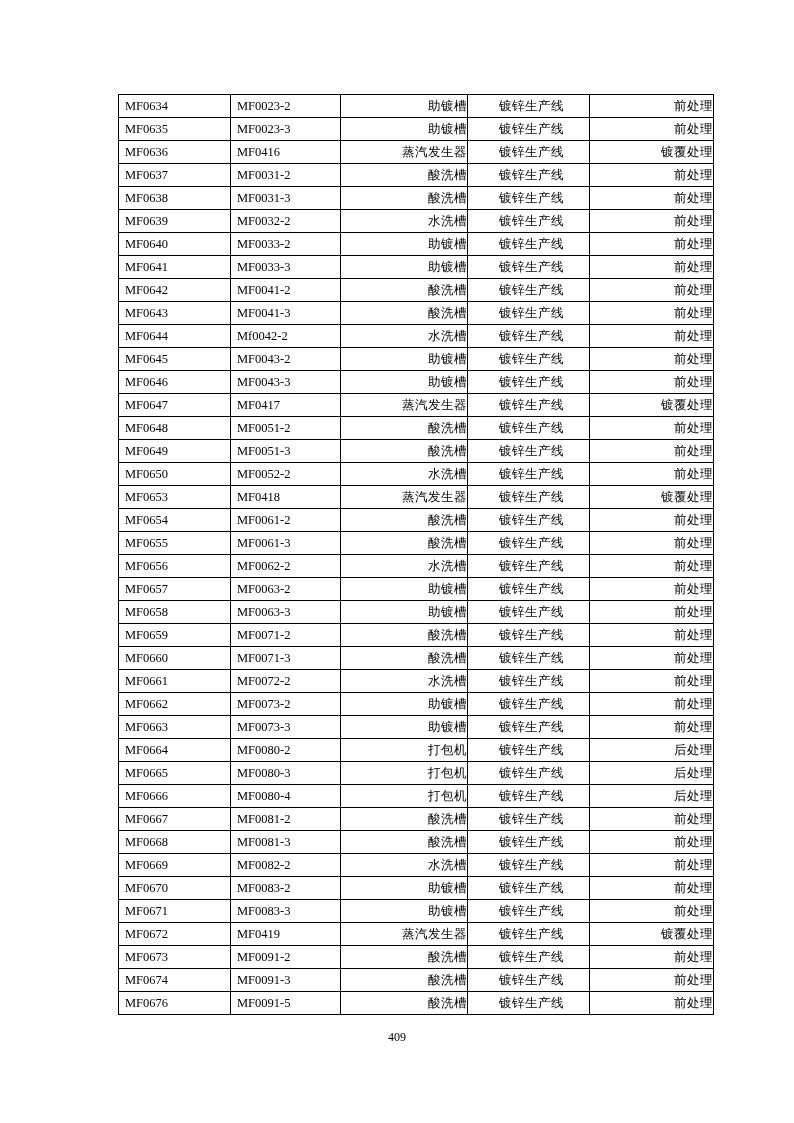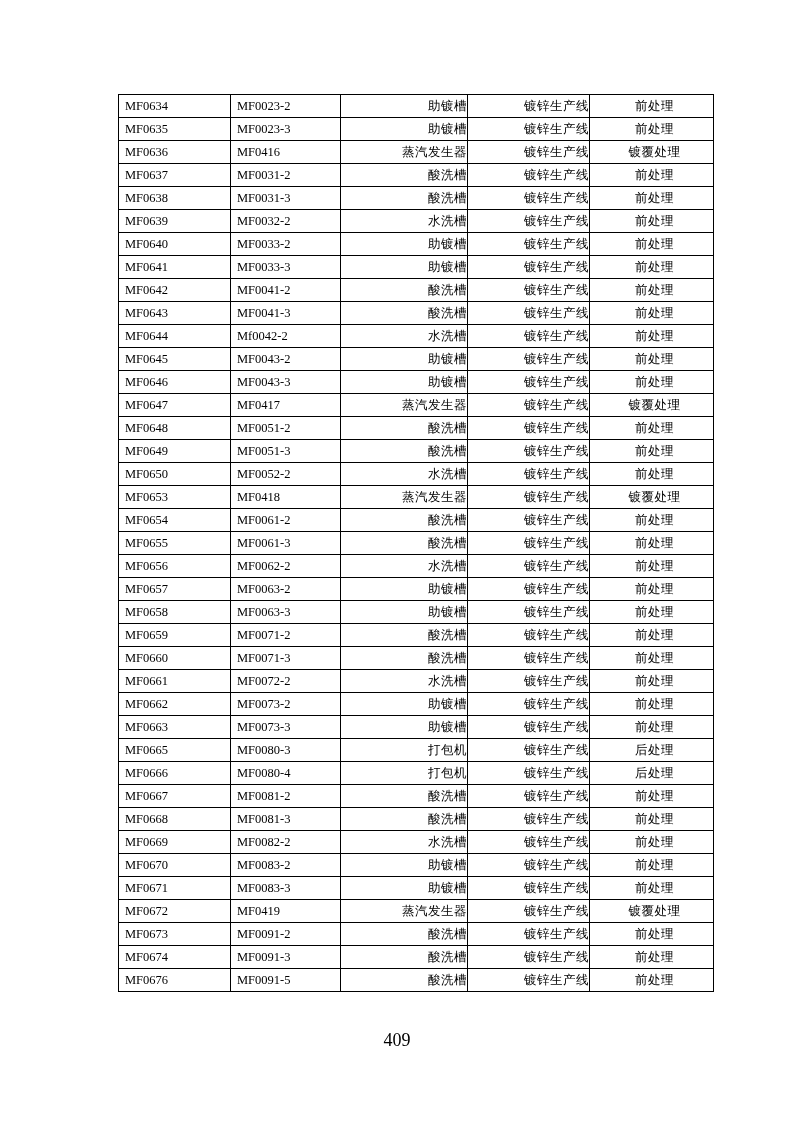--- a/index.html
+++ b/index.html
@@ -40,34 +40,34 @@
     padding: 0 0 0 6px;
     font-size: 12.5px;
     font-family: "Liberation Serif", "DejaVu Serif", serif;
     vertical-align: middle;
     white-space: nowrap;
     overflow: hidden;
   }
   td.c0 { width: 105px; }
   td.c1 { width: 103px; }
   td.c2 { width: 120px; text-align: right; padding-left: 14px; }
-  td.c3 { width: 115px; text-align: right; padding-left: 8px; }
-  td.c4 { width: 117px; text-align: center; padding-left: 8px; }
+  td.c3 { width: 115px; text-align: center; padding-left: 8px; }
+  td.c4 { width: 117px; text-align: right; padding-left: 8px; }
   .cn {
     font-family: "DejaVu Sans", "Liberation Sans", sans-serif;
     font-size: 12px;
     letter-spacing: 0.5px;
   }
   .page-number {
     position: absolute;
     left: 0;
     top: 1030px;
     width: 794px;
     text-align: center;
-    font-size: 18px;
+    font-size: 12px;
     font-family: "Liberation Serif", "DejaVu Serif", serif;
   }
 </style>
 </head>
 <body>
 
 <div class="page">
 
   <div class="table-wrap">
     <table class="doc-table">
@@ -262,20 +262,27 @@
             <td class="c4 cn">前处理</td>
           </tr>
           <tr>
             <td class="c0">MF0663</td>
             <td class="c1">MF0073-3</td>
             <td class="c2 cn">助镀槽</td>
             <td class="c3 cn">镀锌生产线</td>
             <td class="c4 cn">前处理</td>
           </tr>
           <tr>
+            <td class="c0">MF0664</td>
+            <td class="c1">MF0080-2</td>
+            <td class="c2 cn">打包机</td>
+            <td class="c3 cn">镀锌生产线</td>
+            <td class="c4 cn">后处理</td>
+          </tr>
+          <tr>
             <td class="c0">MF0665</td>
             <td class="c1">MF0080-3</td>
             <td class="c2 cn">打包机</td>
             <td class="c3 cn">镀锌生产线</td>
             <td class="c4 cn">后处理</td>
           </tr>
           <tr>
             <td class="c0">MF0666</td>
             <td class="c1">MF0080-4</td>
             <td class="c2 cn">打包机</td>

